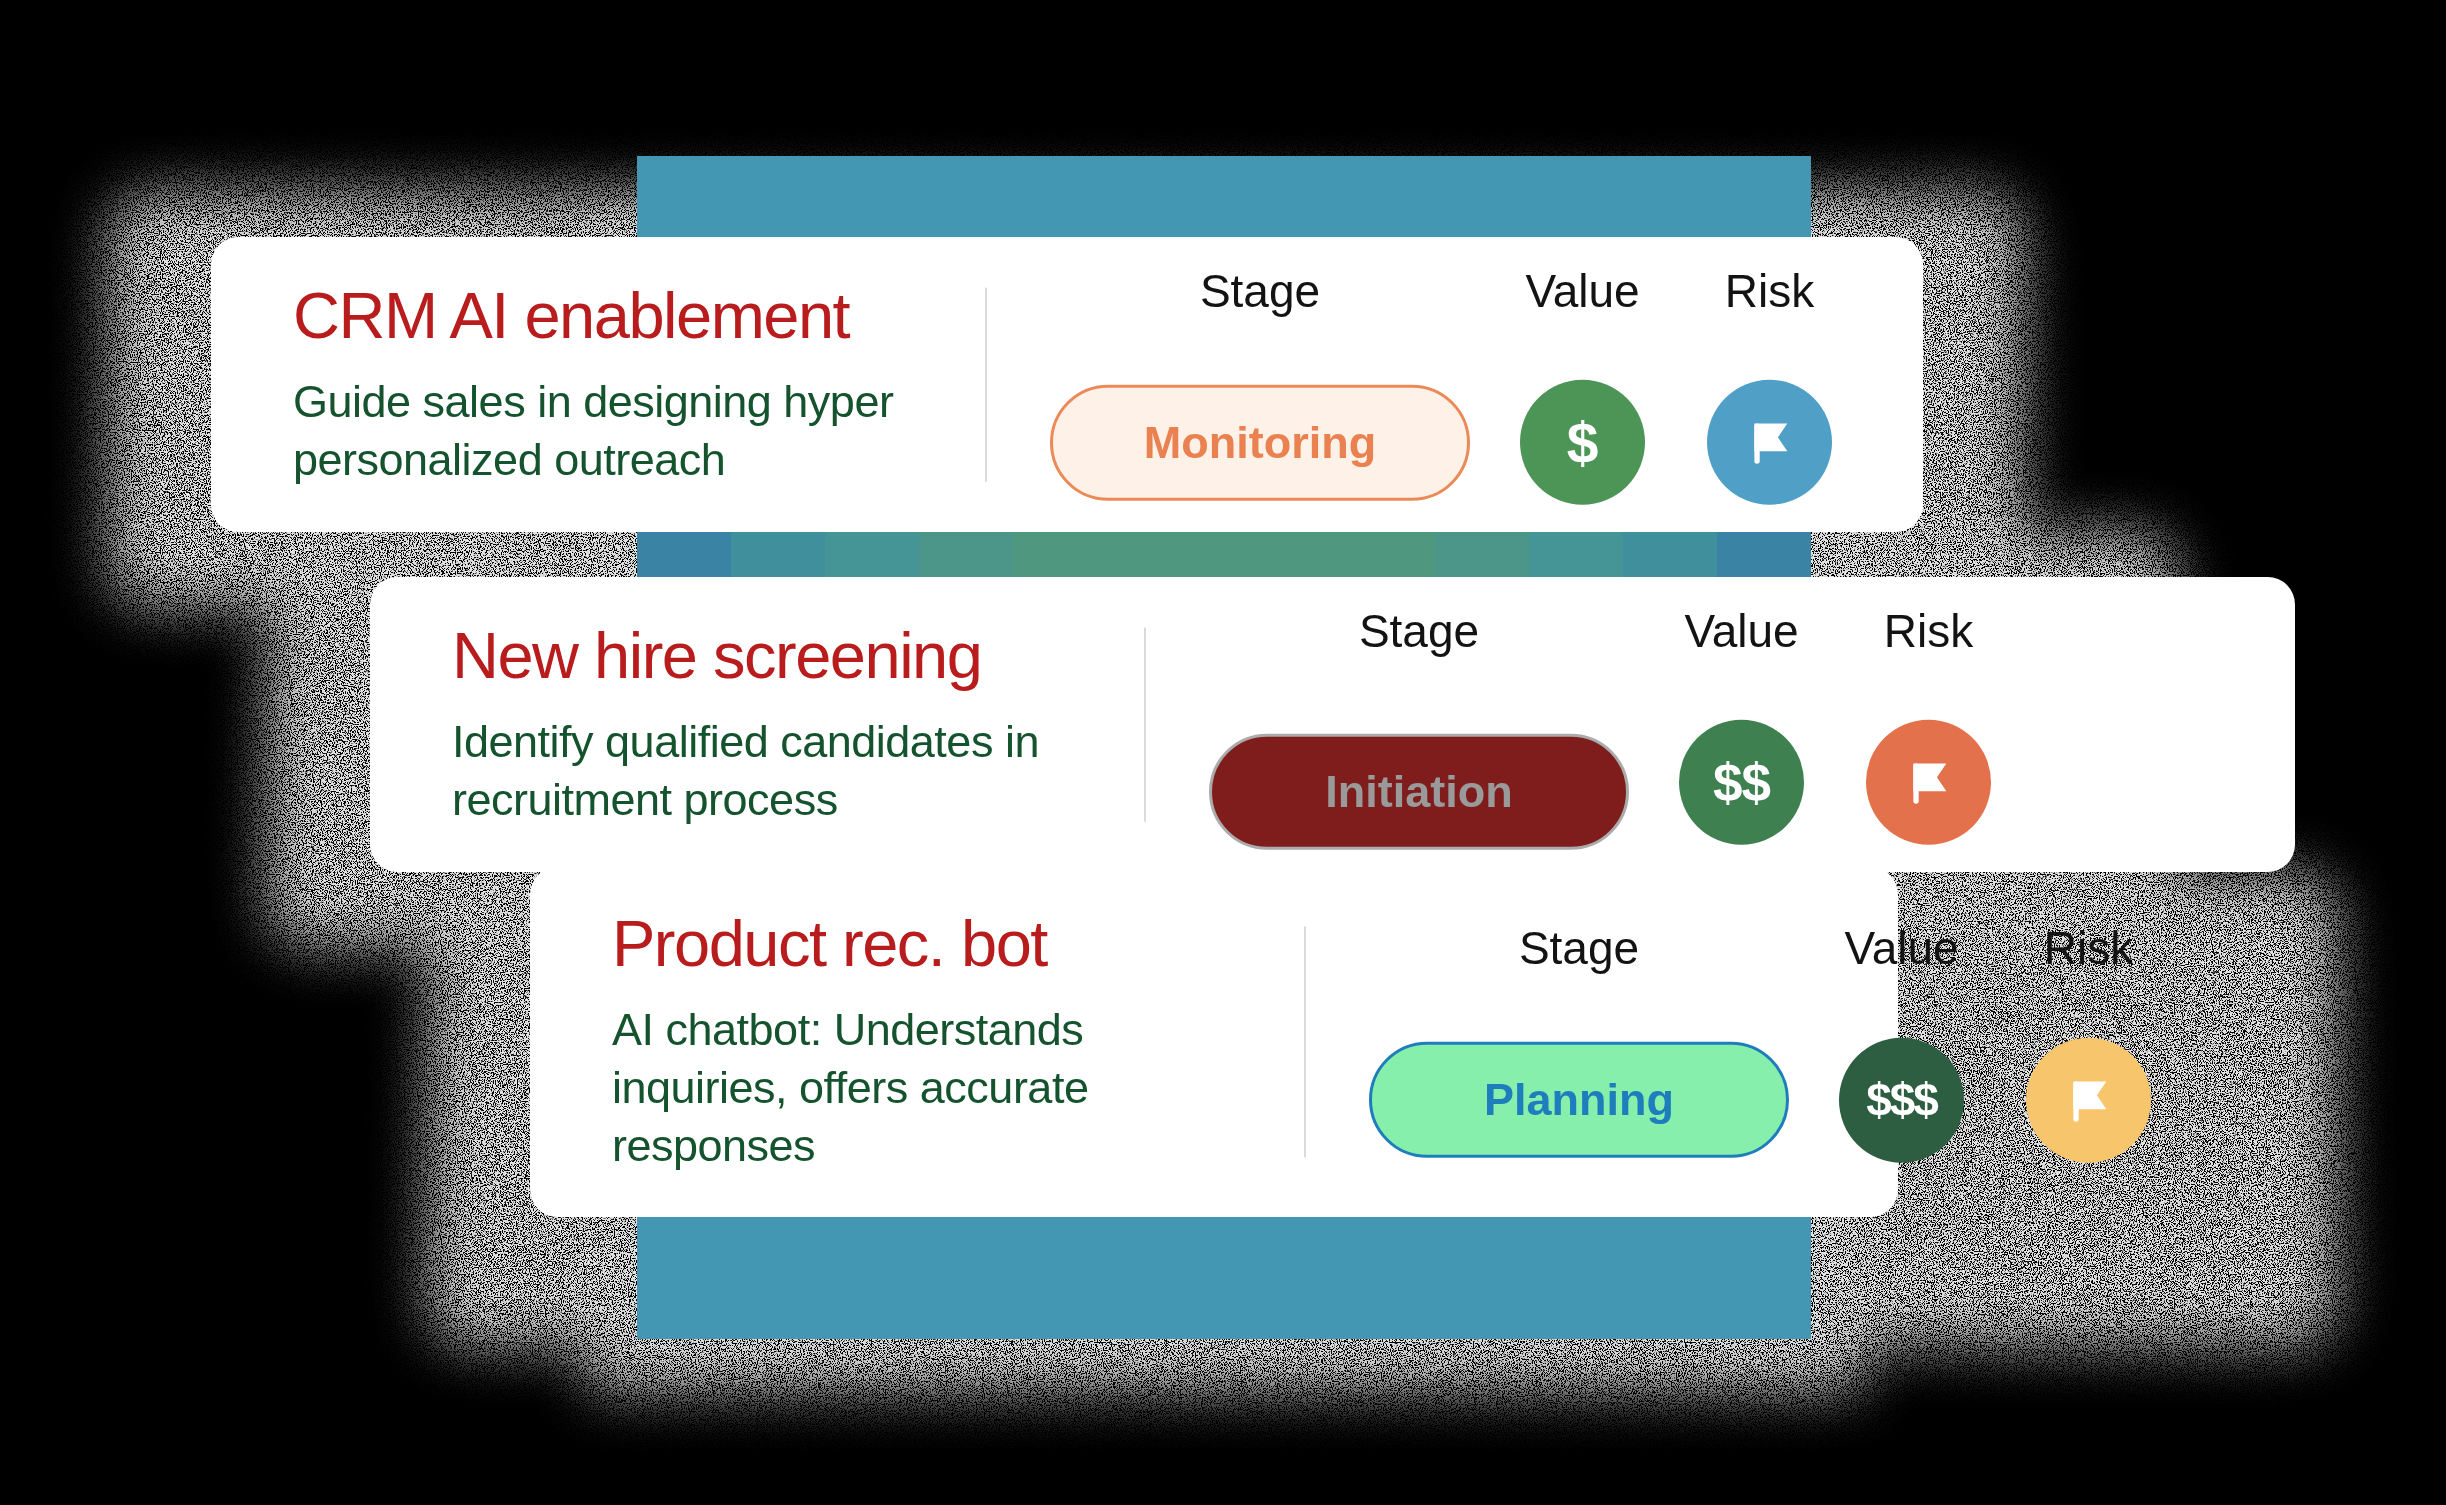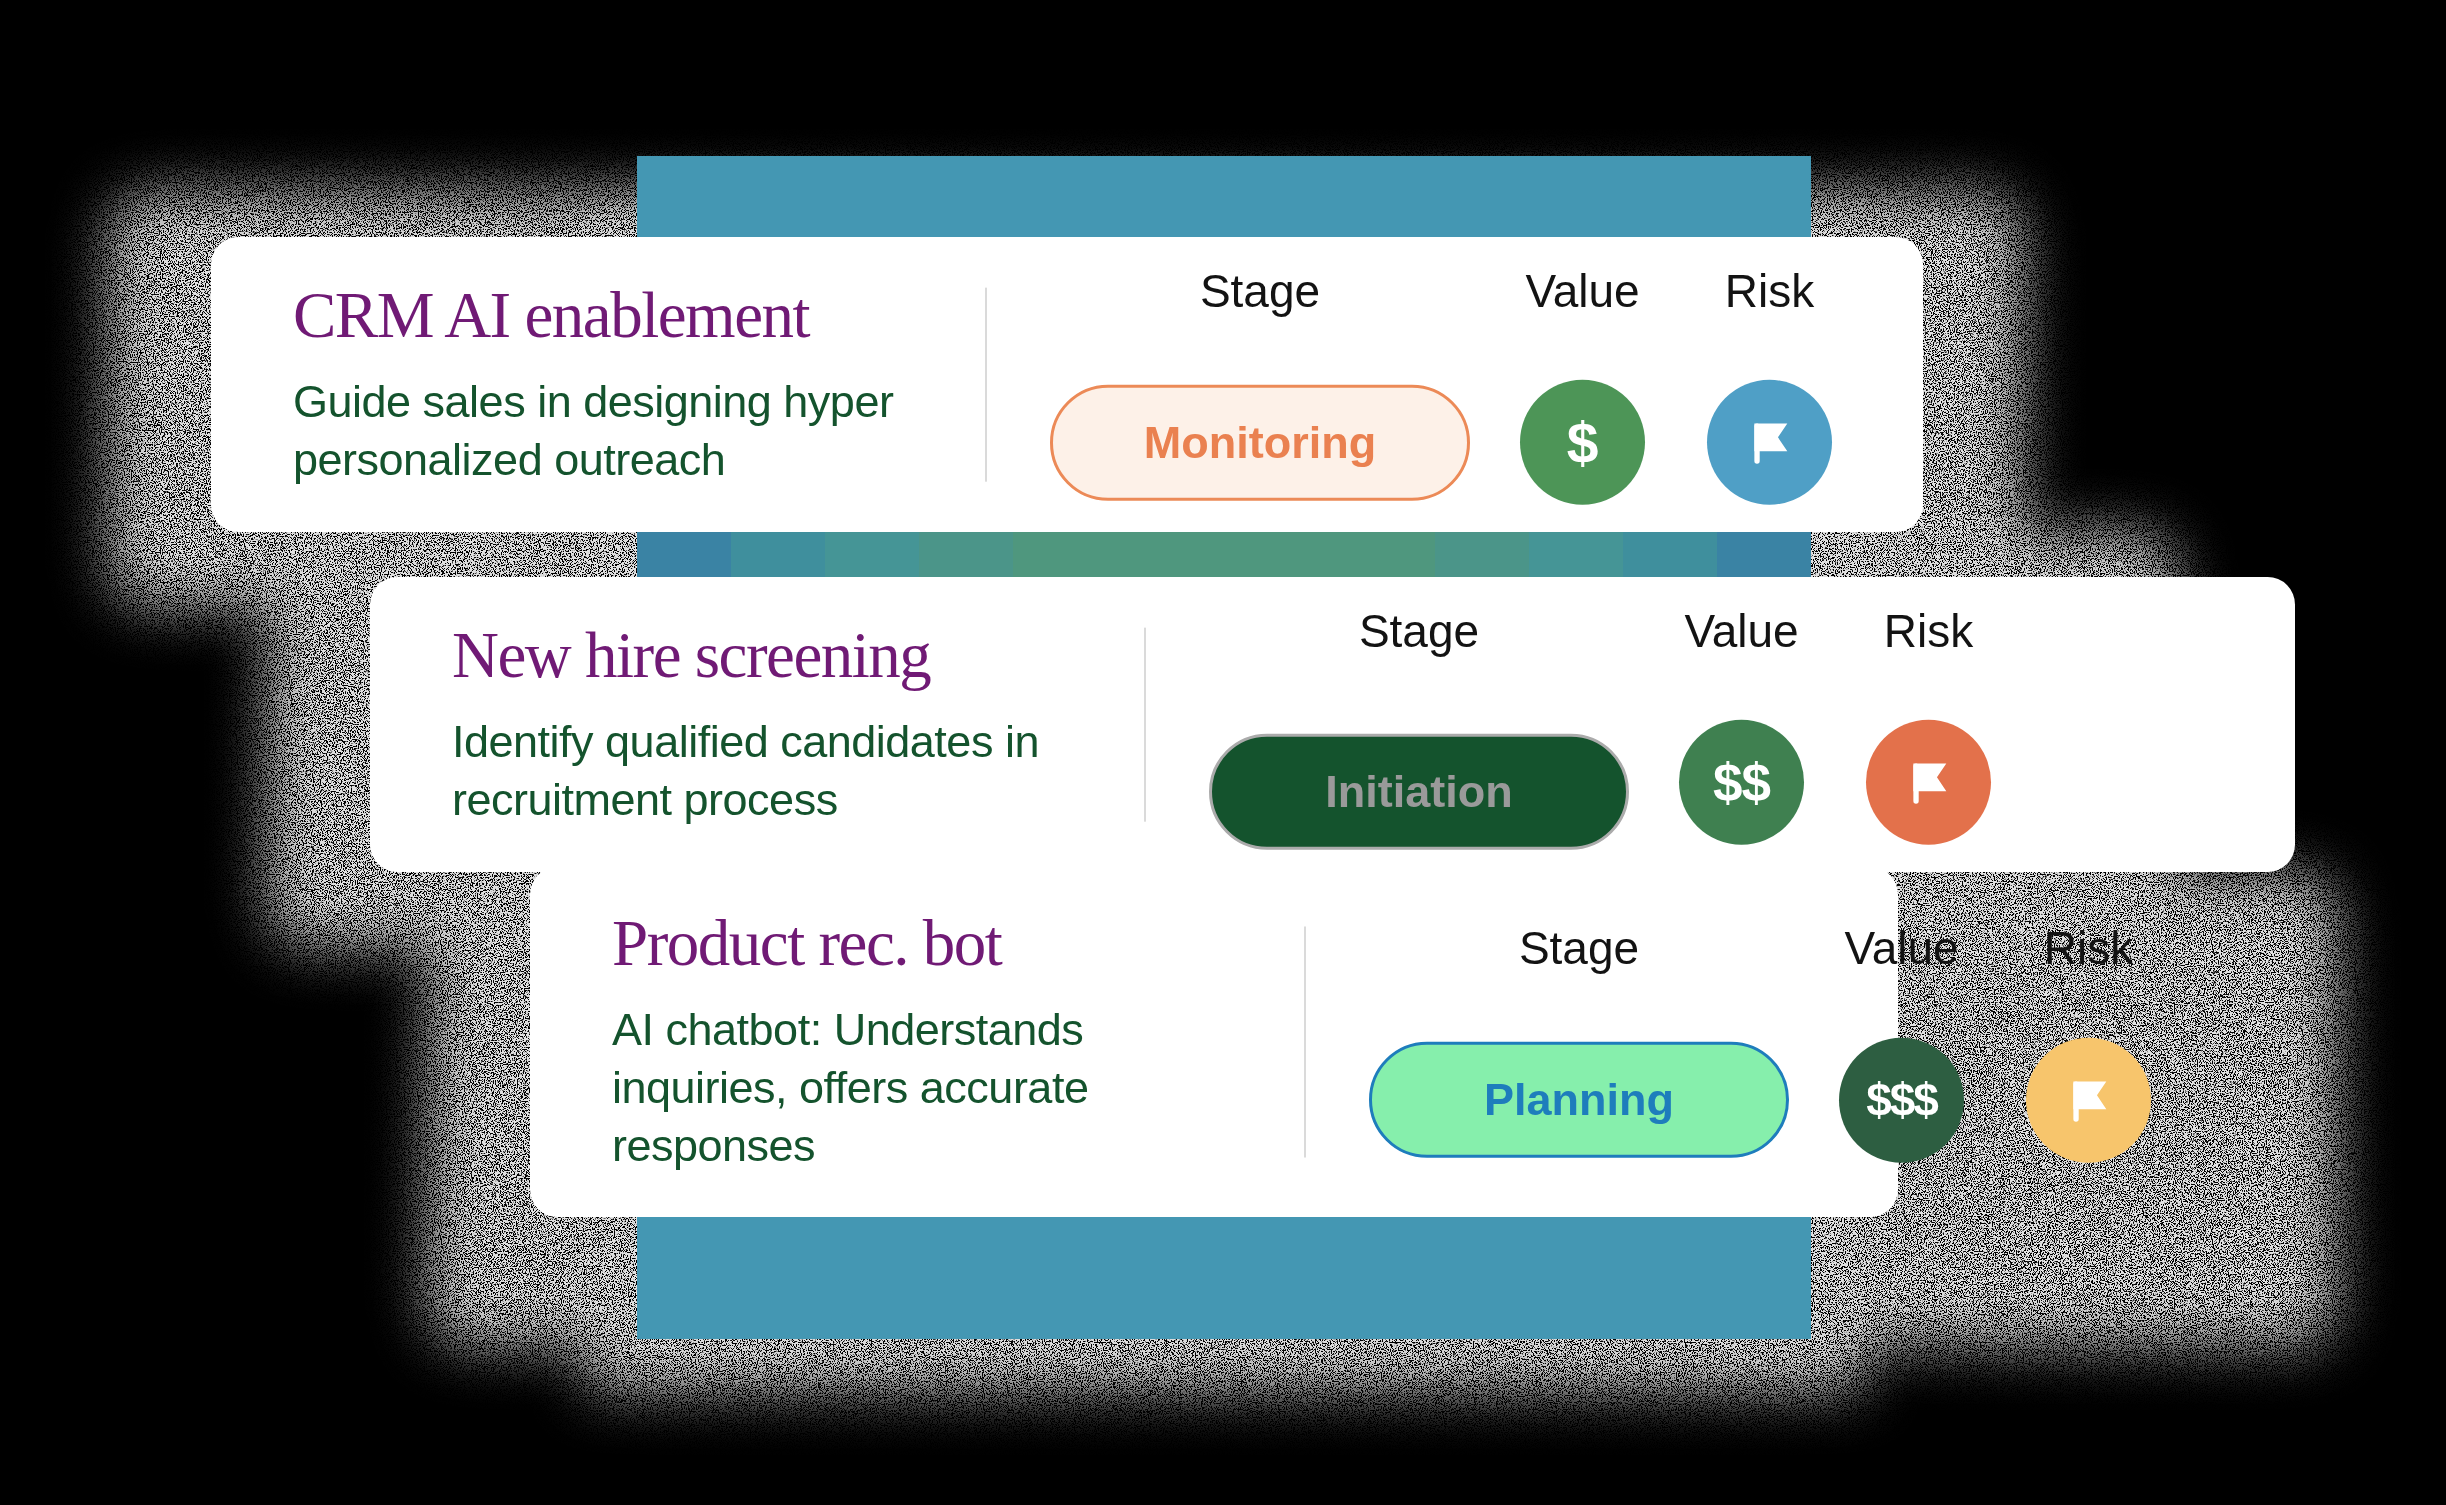--- a/index.html
+++ b/index.html
@@ -64,24 +64,23 @@
 
   .card-left {
     position: absolute;
     left: 82px; top: 50%;
     transform: translateY(-50%);
     width: 686px;
   }
   .card-title {
     font-size: 65px;
     letter-spacing: -1.5px;
-    color: #701a75;
+    color: #b91c1c;
     white-space: nowrap;
     line-height: 1.1;
-    font-family: Liberation Serif, serif;
   }
   .card-desc { margin-top: 21.6px; }
   .desc-line {
     font-size: 45px;
     line-height: 58px;
     letter-spacing: -0.5px;
     color: #14532d;
     white-space: nowrap;
   }
 
@@ -126,21 +125,21 @@
     box-sizing: border-box;
     border: 3.9px solid;
     border-radius: 59px;
     display: flex;
     align-items: center;
     justify-content: center;
     font-size: 45px;
     font-weight: 700;
   }
   .p1 { border-color: #ec8a57; background: #fdf1e8; color: #ea8150; }
-  .p2 { border-color: #ababab; background: #14532d; color: #9a9a9a; margin-top: 18px; }
+  .p2 { border-color: #ababab; background: #7f1d1d; color: #9a9a9a; margin-top: 18px; }
   .p3 { border-color: #1e7dbc; background: #86efac; color: #1e7dbc; }
 
   .badge {
     width: 125px;
     height: 125px;
     border-radius: 50%;
     display: flex;
     align-items: center;
     justify-content: center;
     color: #ffffff;

